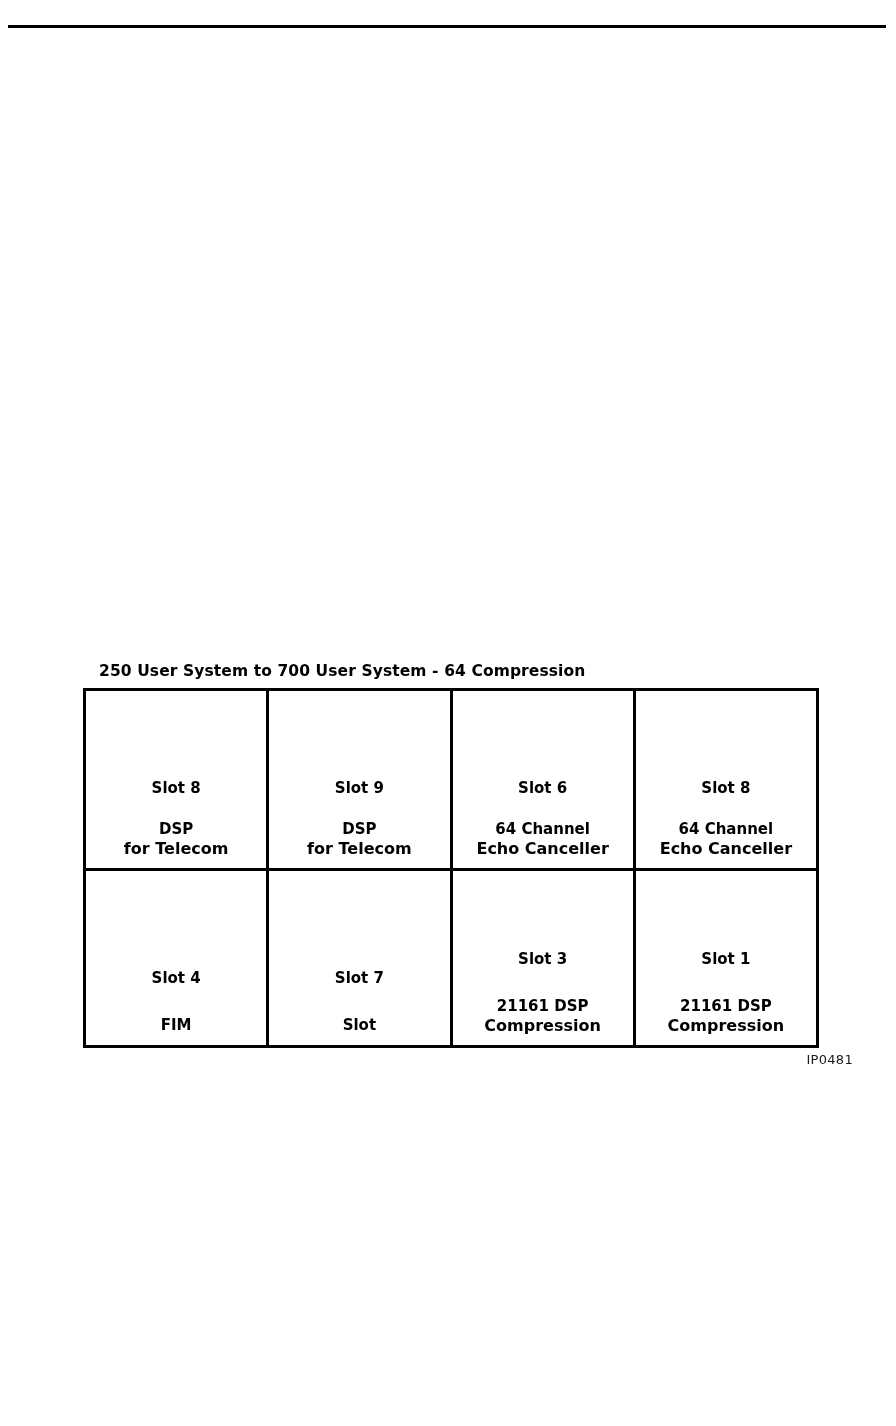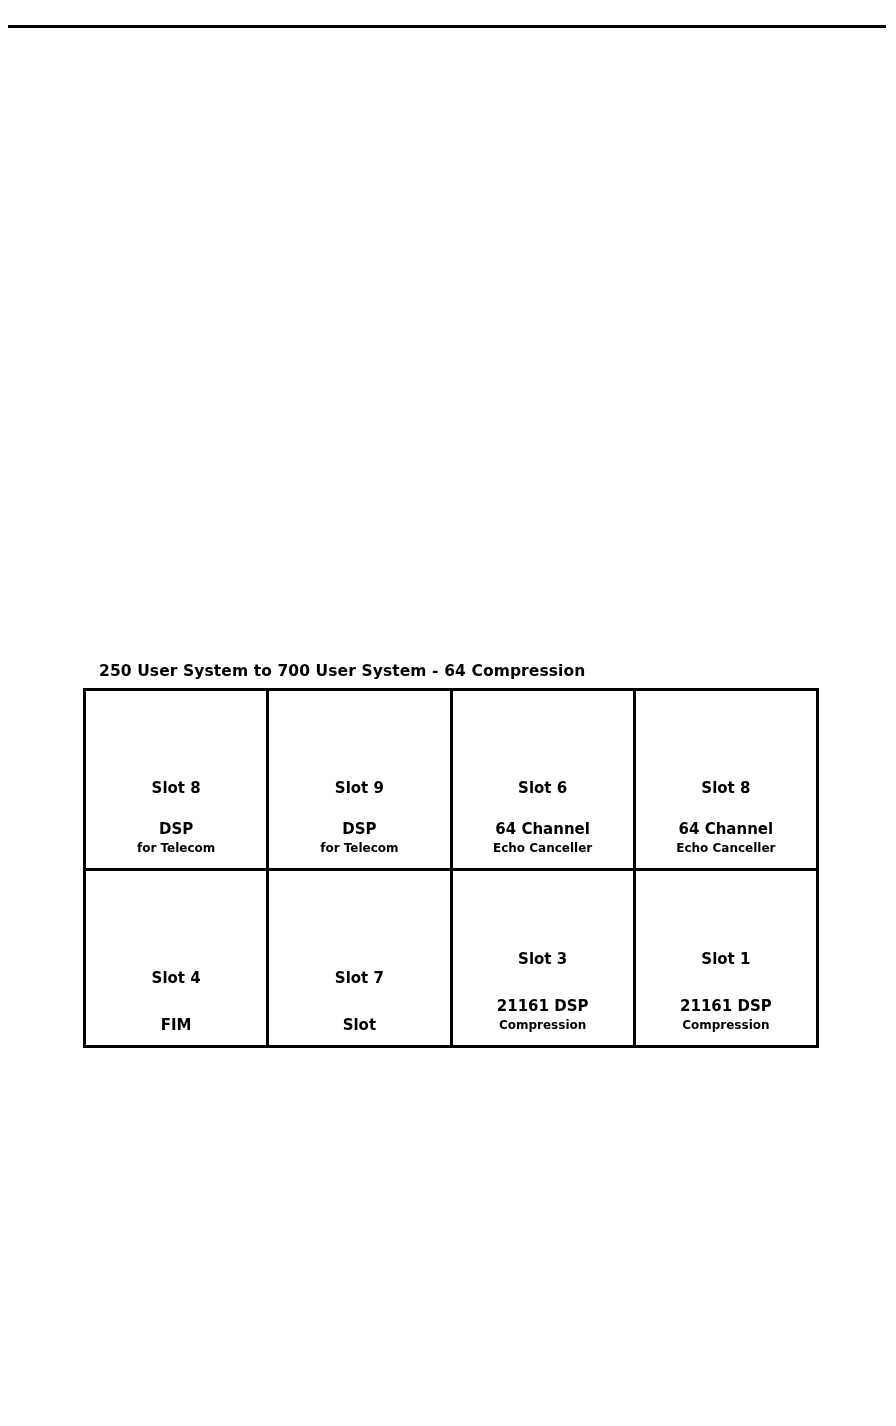--- a/index.html
+++ b/index.html
@@ -79,21 +79,21 @@
   }
   .slot-gap {
     height: 22px;
   }
   .slot-desc {
     font-size: 15px;
     font-weight: bold;
     line-height: 19px;
   }
   .slot-desc .sub {
-    font-size: 12px;
+    font-size: 16px;
     display: block;
   }
 
   
   .row-bottom .slot-gap { height: 28px; }
 
   
   .figure-ref {
     text-align: right;
     font-family: "DejaVu Sans", "Liberation Sans", sans-serif;
@@ -196,14 +196,15 @@
             <div class="slot-desc">
               <span>21161 DSP</span>
               <span class="sub">Compression</span>
             </div>
           </div>
         </td>
       </tr>
     </tbody>
   </table>
 
+  <div class="figure-ref">IP0481</div>
 
 </div>
 
 </body></html>

